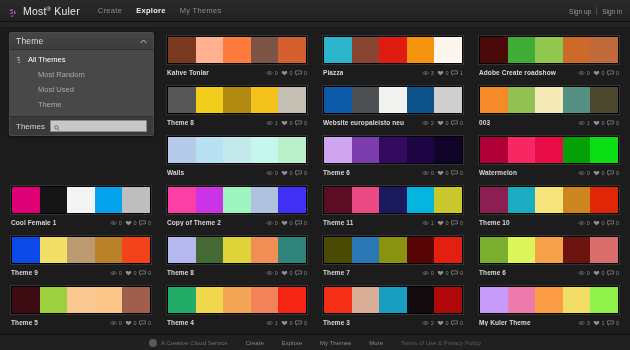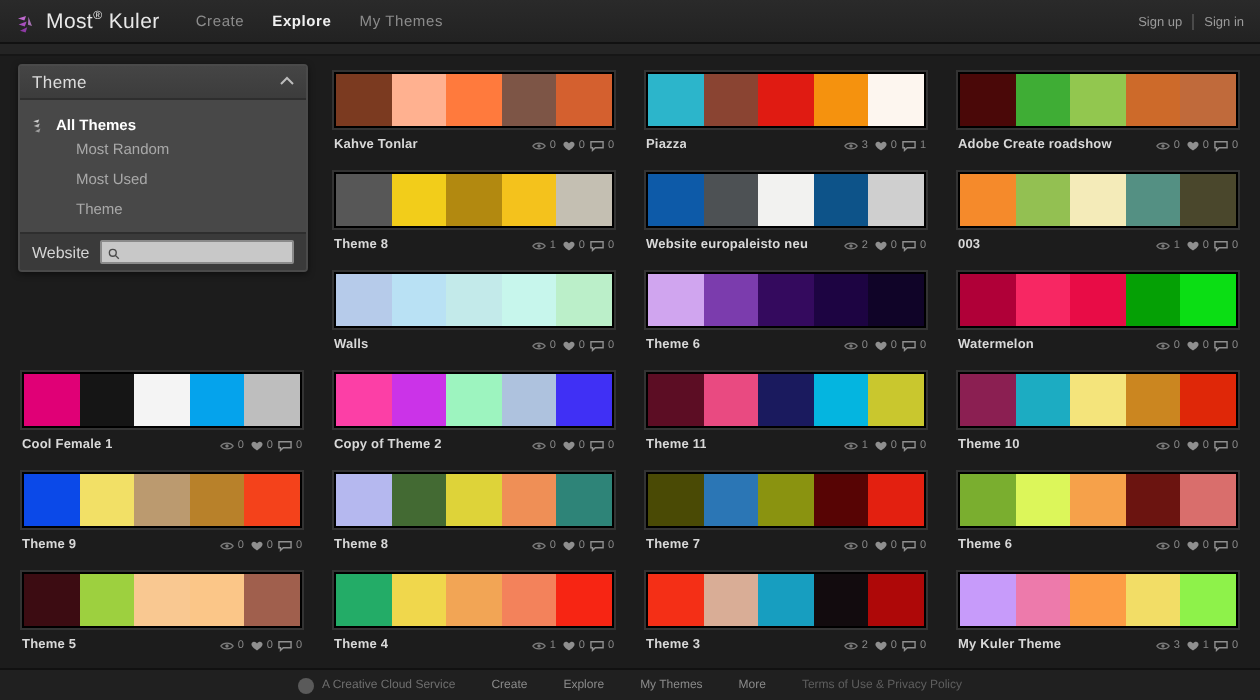--- a/index.html
+++ b/index.html
@@ -61,21 +61,21 @@
     border-bottom: 1px solid #2e2e2e;
   }
   #panel-title { font-size: 8.5px; color: #dcdcdc; letter-spacing: .2px; }
   #panel-collapse { font-size: 7px; color: #bdbdbd; cursor: pointer; line-height: 1; }
   #view-list { background: #484848; padding: 2px 0 4px 0; }
   .view-item {
     display: flex; align-items: center; gap: 4px;
     height: 15px; padding: 0 6px; cursor: pointer;
     font-size: 7.5px; color: #a9a9a9;
   }
-  .view-item.selected { color: #ffffff; font-weight: bold; align-items: flex-end; }
+  .view-item.selected { color: #ffffff; font-weight: normal; }
   .view-item .vicon { width: 8px; height: 8px; flex: 0 0 8px; }
   .view-item .vlabel { padding-left: 0; }
   .view-item.sub .vlabel { padding-left: 22px; }
   #search-row {
     display: flex; align-items: center; gap: 5px;
     height: 19px; padding: 0 6px;
     background: #3a3a3a;
     border-top: 1px solid #2e2e2e;
   }
   #search-label { font-size: 8px; color: #d4d4d4; }
@@ -1027,21 +1027,21 @@
         <span class="vlabel">Most Random</span>
       </div>
       <div class="view-item sub">
         <span class="vlabel">Most Used</span>
       </div>
       <div class="view-item sub">
         <span class="vlabel">Theme</span>
       </div>
     </div>
     <div id="search-row">
-      <span id="search-label">Website</span>
+      <span id="search-label">Themes</span>
       <div id="search-input-wrap">
         <span>
           <svg width="6" height="6" viewBox="0 0 7 7">
               <circle cx="2.8" cy="2.8" r="2" stroke="#4a4a4a" stroke-width=".8" fill="none"></circle>
               <line x1="4.3" y1="4.3" x2="6.3" y2="6.3" stroke="#4a4a4a" stroke-width=".8"></line>
             </svg>
         </span>
         <input id="search-input" type="text" placeholder="" style="">
       </div>
     </div>

